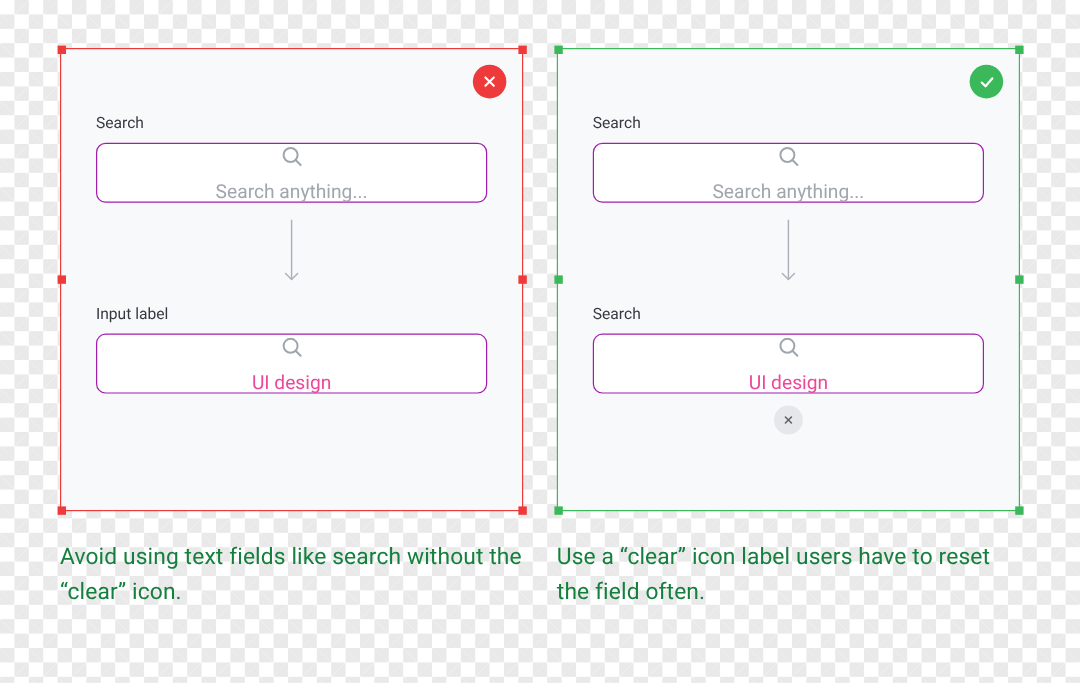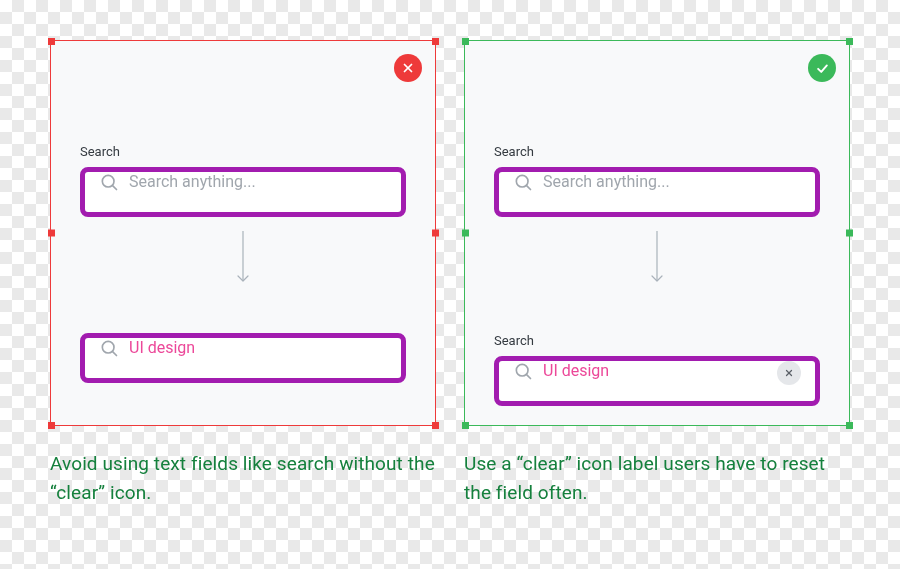--- a/index.html
+++ b/index.html
@@ -58,34 +58,36 @@
 }
 .handle.red { background: #ee3a3a; }
 .handle.green { background: #3bb95a; }
 .h-tl { top: -3.5px; left: -3.5px; }
 .h-tr { top: -3.5px; right: -3.5px; }
 .h-bl { bottom: -3.5px; left: -3.5px; }
 .h-br { bottom: -3.5px; right: -3.5px; }
 .h-ml { top: 50%; left: -3.5px; transform: translateY(-50%); }
 .h-mr { top: 50%; right: -3.5px; transform: translateY(-50%); }
 
-.field-block { margin-bottom: 10px; margin-top: 48px; }
+.field-block { margin-bottom: 10px; }
 .field-label {
   font-size: 13px;
   color: #343a40;
   margin-bottom: 8px;
 }
 .input {
   background: #fff;
-  border: 5px solid #a21caf;
+  border: 1px solid #a21caf;
   border-radius: 8px;
   height: 50px;
   display: flex;
+  align-items: center;
   padding: 0 14px;
   gap: 10px;
+  flex-direction: column;
 }
 .input .text {
   flex: 1;
   font-size: 16px;
 }
 .input .placeholder { color: #a0a6ad; }
 .input .value { color: #ec4899; }
 .search-icon { flex-shrink: 0; }
 .clear-btn {
   width: 24px;
@@ -136,20 +138,21 @@
       </div>
 
       <div class="arrow-down">
         <svg width="14" height="54" viewBox="0 0 14 54" fill="none" stroke="#a9b2ba" stroke-width="1.2">
             <line x1="7" y1="0" x2="7" y2="50"></line>
             <polyline points="2,45 7,50 12,45" stroke-linecap="round" stroke-linejoin="round"></polyline>
           </svg>
       </div>
 
       <div class="field-block">
+        <div class="field-label">Input label</div>
         <div class="input">
           <svg class="search-icon" width="20" height="20" viewBox="0 0 24 24" fill="none" stroke="#a0a6ad" stroke-width="2">
               <circle cx="11" cy="11" r="7"></circle>
               <line x1="21" y1="21" x2="16" y2="16" stroke-linecap="round"></line>
             </svg>
           <span class="text value">UI design</span>
         </div>
       </div>
 
     </div>

